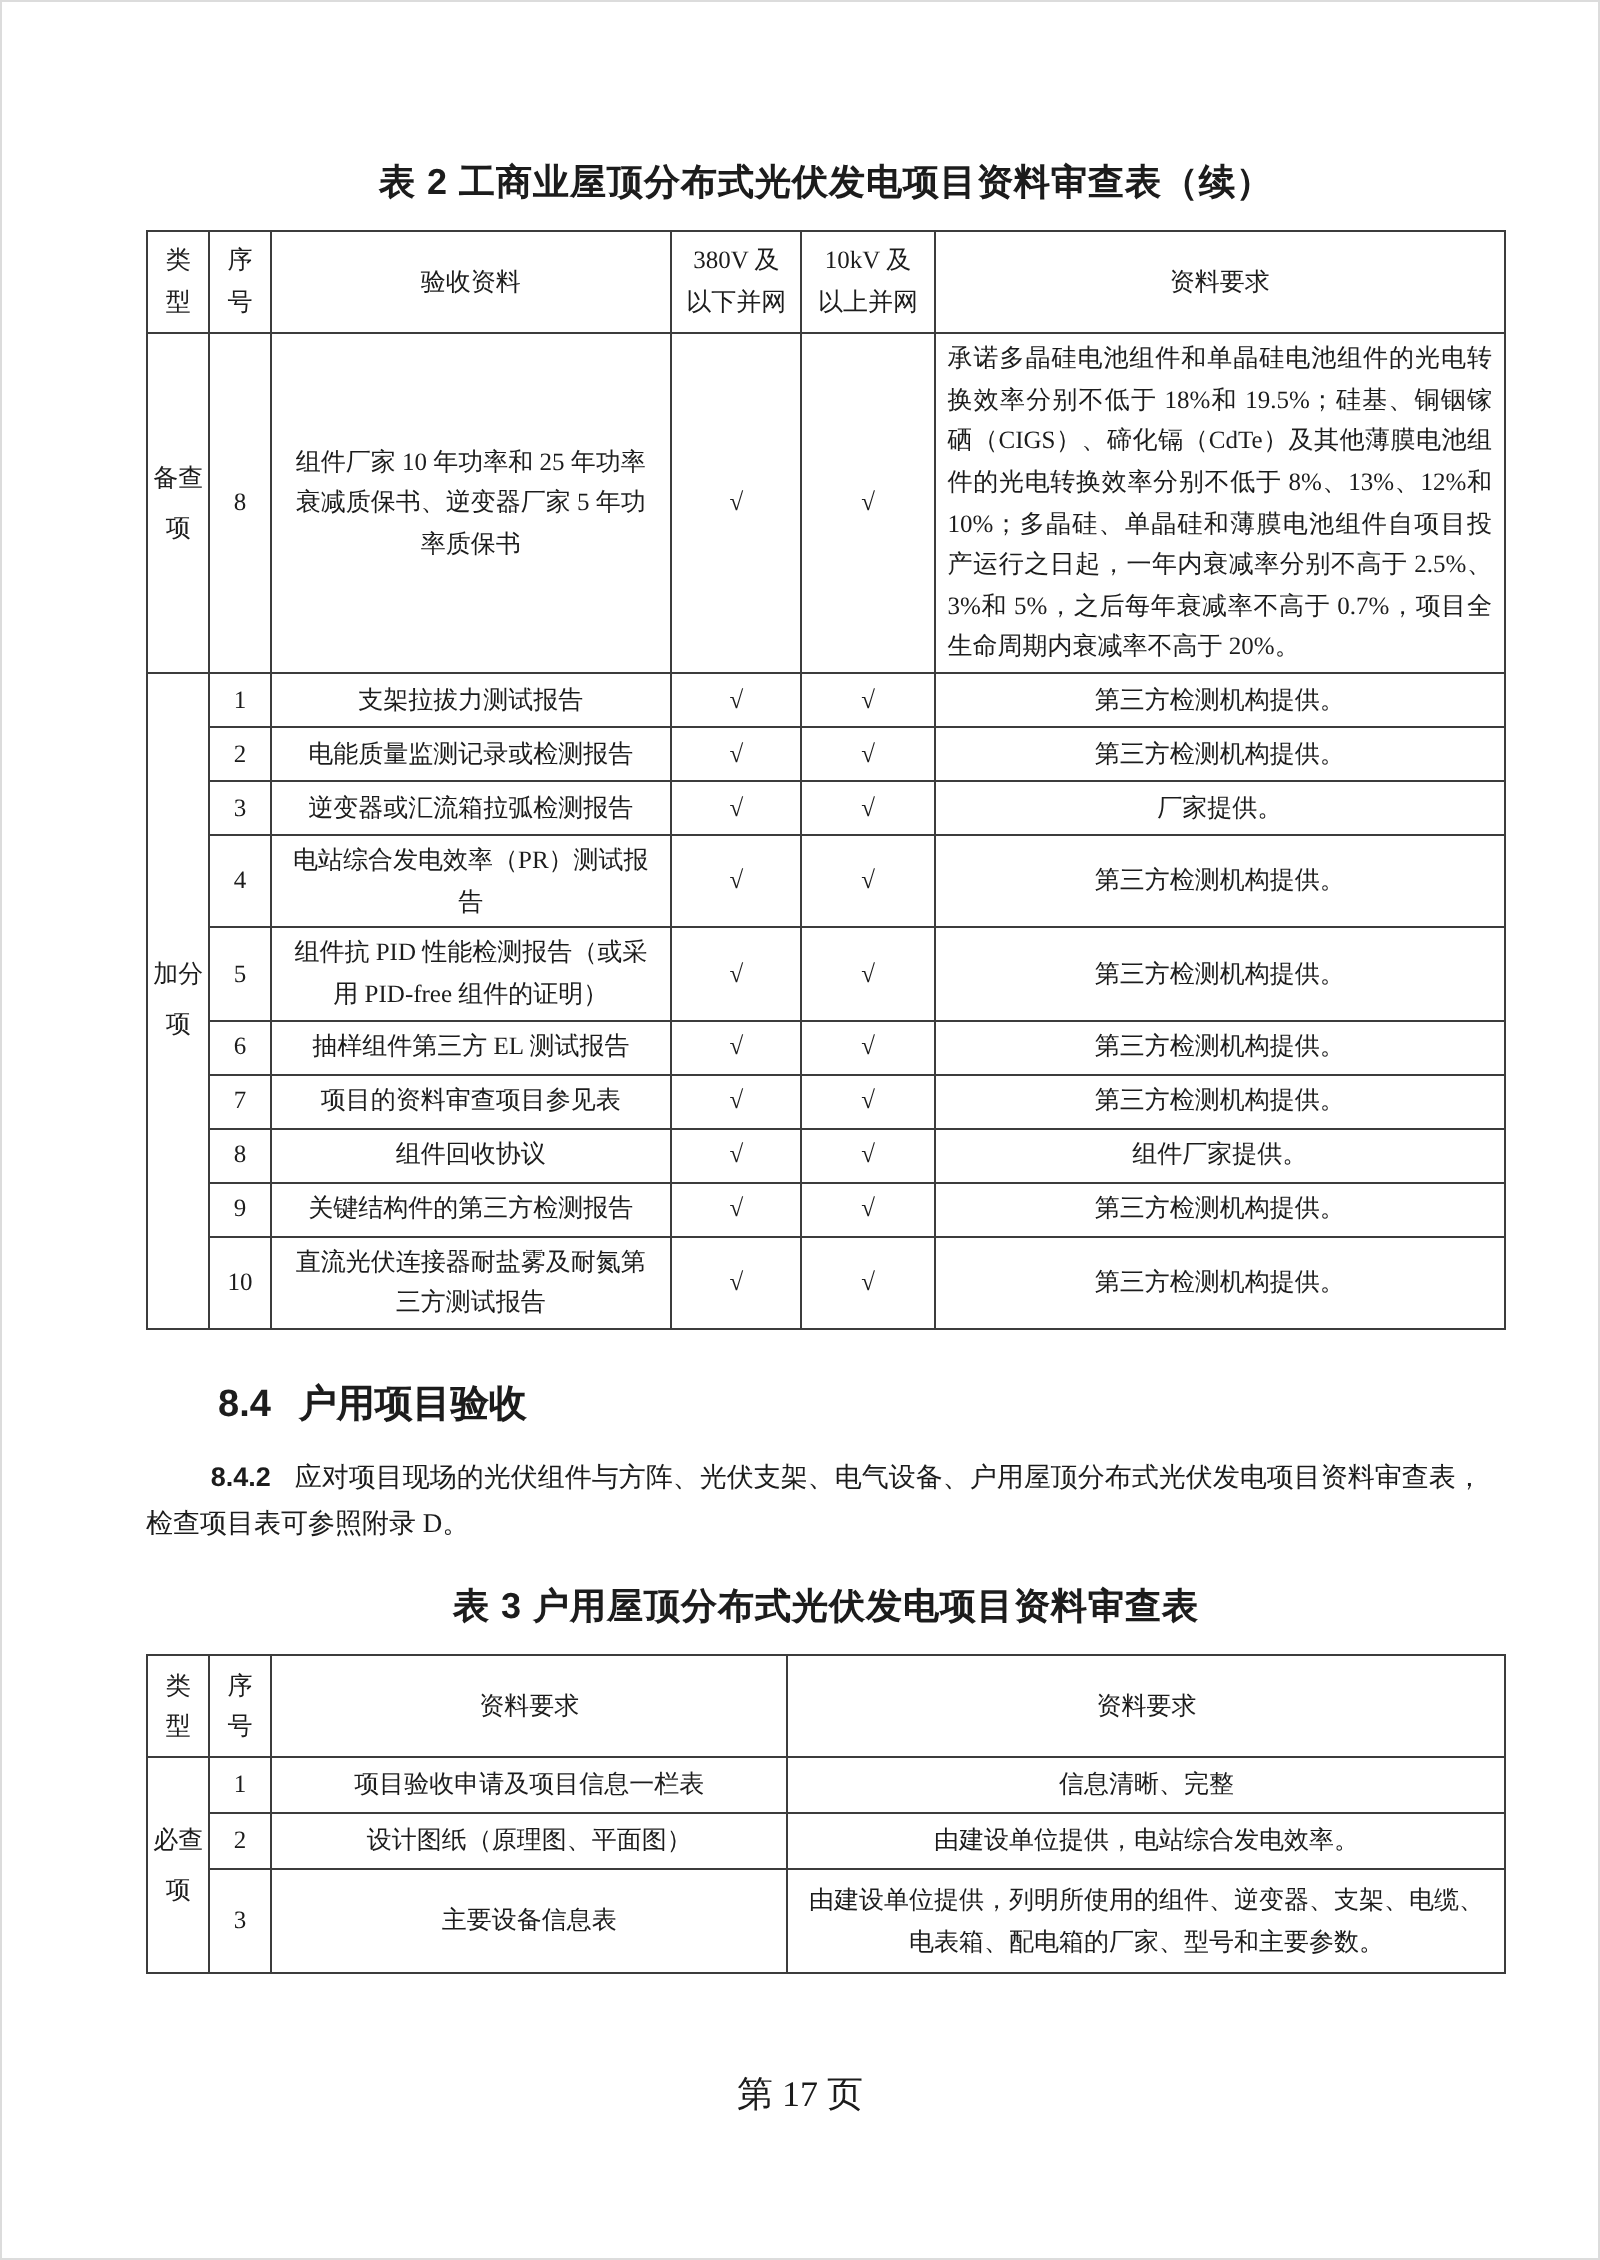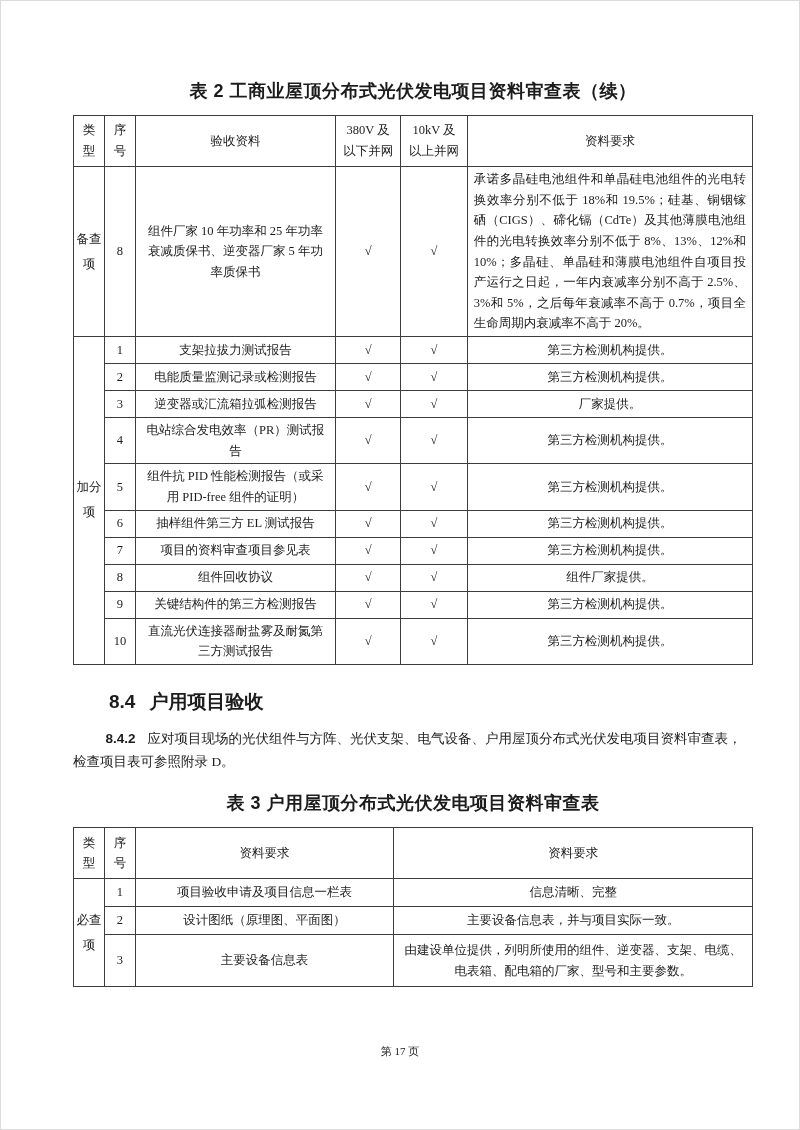--- a/index.html
+++ b/index.html
@@ -68,21 +68,21 @@
   .clause .cl-no {
     font-family:"Liberation Sans","DejaVu Sans",sans-serif;
     font-weight:bold;
     margin-right:12px;
   }
   .t3-title { margin-top:18px; }
   .footer {
     position:absolute;
     left:0; right:0; bottom:70px;
     text-align:center;
-    font-size:11px;
+    font-size:18px;
   }
 </style>
 </head>
 <body>
 
 <div class="page">
 
   <h2 class="tbl-title">表 2 工商业屋顶分布式光伏发电项目资料审查表（续）</h2>
 
   <table>
@@ -215,21 +215,21 @@
     <tbody>
       <tr class="h1t3">
         <td class="vert" rowspan="3">必查项</td>
         <td class="c">1</td>
         <td class="l">项目验收申请及项目信息一栏表</td>
         <td class="l">信息清晰、完整</td>
       </tr>
       <tr class="h1t3">
         <td class="c">2</td>
         <td class="l">设计图纸（原理图、平面图）</td>
-        <td class="l">主要设备信息表，并与项目实际一致。</td>
+        <td class="l">由建设单位提供，电站综合发电效率。</td>
       </tr>
       <tr class="h2t3">
         <td class="c">3</td>
         <td class="l">主要设备信息表</td>
         <td class="l">由建设单位提供，列明所使用的组件、逆变器、支架、电缆、电表箱、配电箱的厂家、型号和主要参数。</td>
       </tr>
     </tbody>
   </table>
 
   <div class="footer">第 17 页</div>

